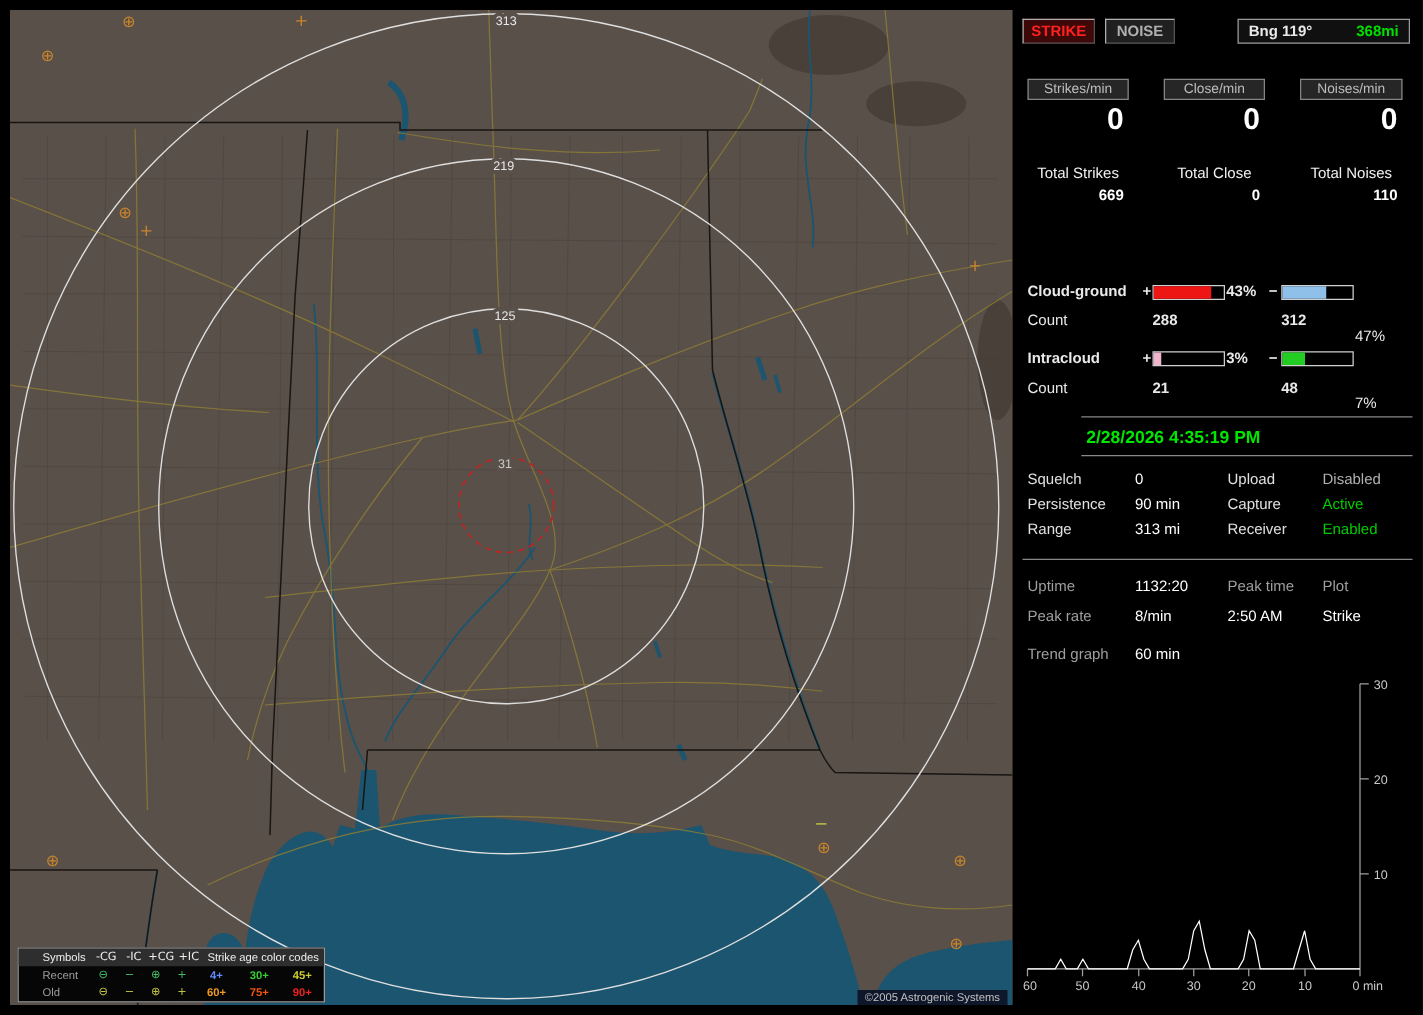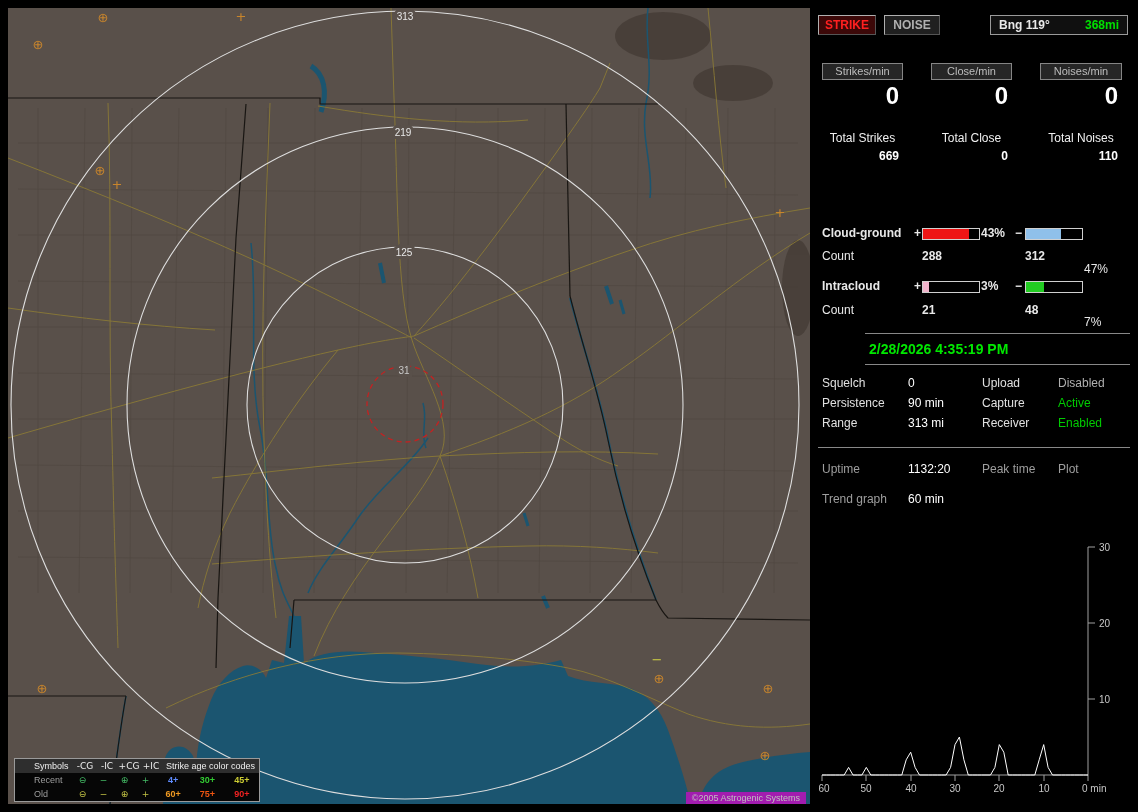--- a/index.html
+++ b/index.html
@@ -10,21 +10,21 @@
   #map{position:absolute;left:8px;top:8px;width:802px;height:796px;background:#59504a;overflow:hidden;}
   #map svg{display:block;}
   #map-legend{position:absolute;left:6px;bottom:2px;width:244px;background:#060606;
     border:1px solid #9a9a9a;font-size:9px;color:#ddd;}
   .lg-row{display:flex;align-items:center;height:14px;}
   .lg-head{background:#2e2e2e;color:#eee;}
   .lg-c1{width:40px;padding-left:19px;}
   .lg-sym{width:22px;text-align:center;font-family:"DejaVu Sans",sans-serif;}
   .lg-age-head{flex:1;text-align:center;}
   .lg-age{width:36px;text-align:center;font-weight:bold;}
-  #map-copyright{position:absolute;right:4px;bottom:0;background:#a21caf;color:#c0c0c0;
+  #map-copyright{position:absolute;right:4px;bottom:0;background:#0f172a;color:#c0c0c0;
     font-size:9px;padding:1px 6px;}
 
   
   #sidebar{position:absolute;left:818px;top:8px;width:312px;height:796px;color:#e8e8e8;font-size:12px;}
   .abs{position:absolute;}
 
   .toprow{position:absolute;top:7px;left:0;right:0;height:20px;}
   .btn{position:absolute;top:0;height:20px;line-height:18px;text-align:center;font-weight:bold;
     font-size:12px;border:1px solid #b0b0b0;border-right-color:#555;border-bottom-color:#555;
     box-sizing:border-box;cursor:pointer;}
@@ -337,20 +337,26 @@
 
     <div class="divider" style="top:439px;"></div>
 
     <div class="status">
       <div class="s-row">
         <span class="s1 gray">Uptime</span>
         <span class="s2 val">1132:20</span>
         <span class="s3 gray">Peak time</span>
         <span class="s4 gray">Plot</span>
       </div>
+      <div class="s-row">
+        <span class="s1 gray">Peak rate</span>
+        <span class="s2 val">8/min</span>
+        <span class="s3 val">2:50 AM</span>
+        <span class="s4 val">Strike</span>
+      </div>
       <div class="s-row trend-row">
         <span class="s1 gray">Trend graph</span>
         <span class="s2 val">60 min</span>
       </div>
     </div>
 
     <svg id="trend-svg" width="300" height="268" viewBox="0 0 300 268">
       <g stroke="#a0a0a0" stroke-width="1">
         <line x1="270" y1="11" x2="270" y2="239"></line>
         <line x1="4" y1="239" x2="270" y2="239"></line>

